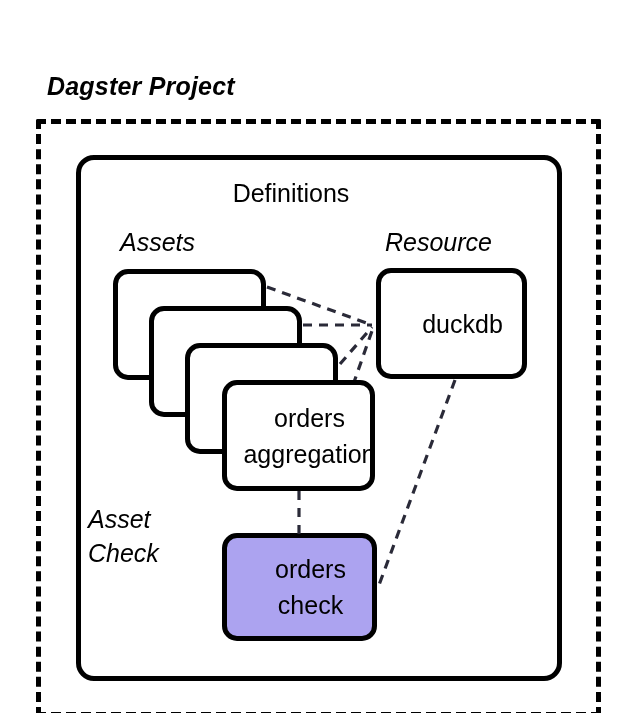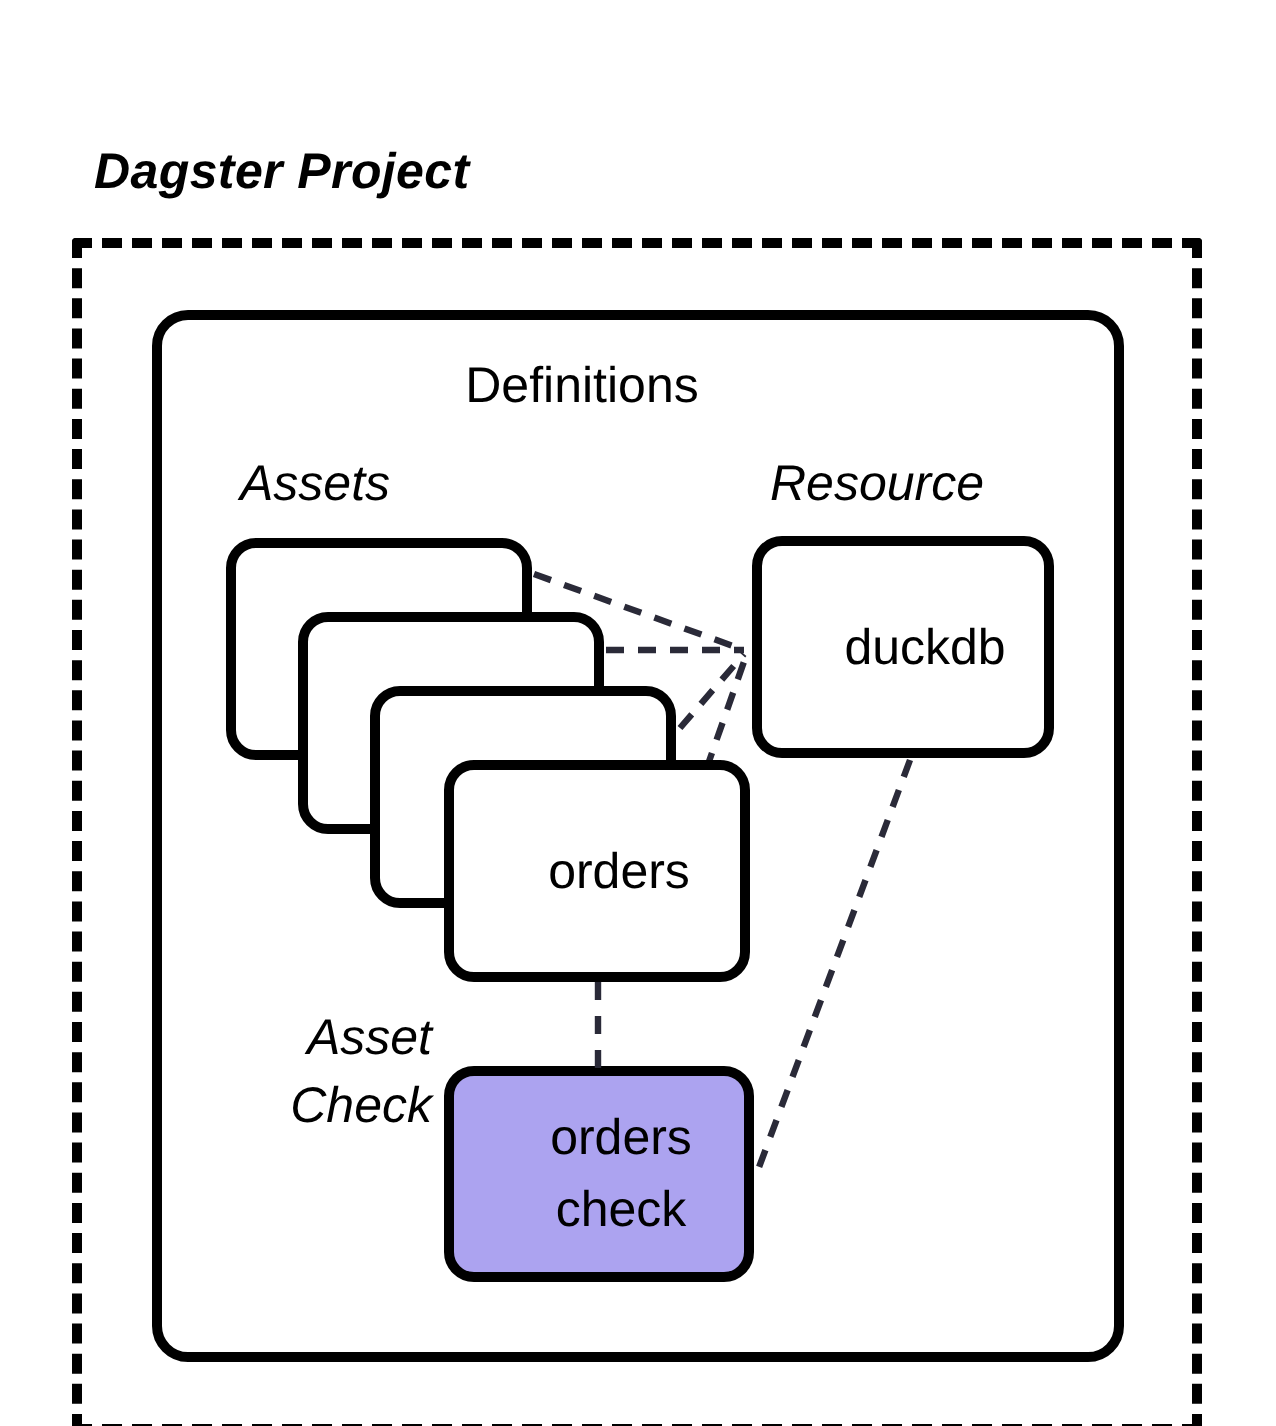--- a/index.html
+++ b/index.html
@@ -67,21 +67,20 @@
     font-style: italic;
     color: #000000;
     white-space: nowrap;
   }
   #assets-label   { left: 120px; top: 184px; text-align: center; }
   #resource-label { left: 385px; top: 184px; }
   #assetcheck-label {
     left: 88px;
     top: 458px;
     width: 128px;
-    text-align: right;
     line-height: 34px;
     font-size: 25px;
     font-style: italic;
     color: #000000;
   }
 
   
   .card {
     border: 5px solid #000000;
     border-radius: 15px;
@@ -181,20 +180,21 @@
 
     <path class="edge" d="M 353 341 L 373 284"></path>
   </svg>
 
   <div class="abs card asset-card" id="asset-card-1"></div>
   <div class="abs card asset-card" id="asset-card-2"></div>
   <div class="abs card asset-card" id="asset-card-3"></div>
   <div class="abs card asset-card" id="asset-card-4">
     <div>
       <div>orders</div>
+      <div>aggregation</div>
     </div>
   </div>
 
   <div class="abs card" id="resource-card-duckdb">
     <span>duckdb</span>
   </div>
 
   <div class="abs card" id="asset-check-card">
     <div>
       <div>orders</div>

